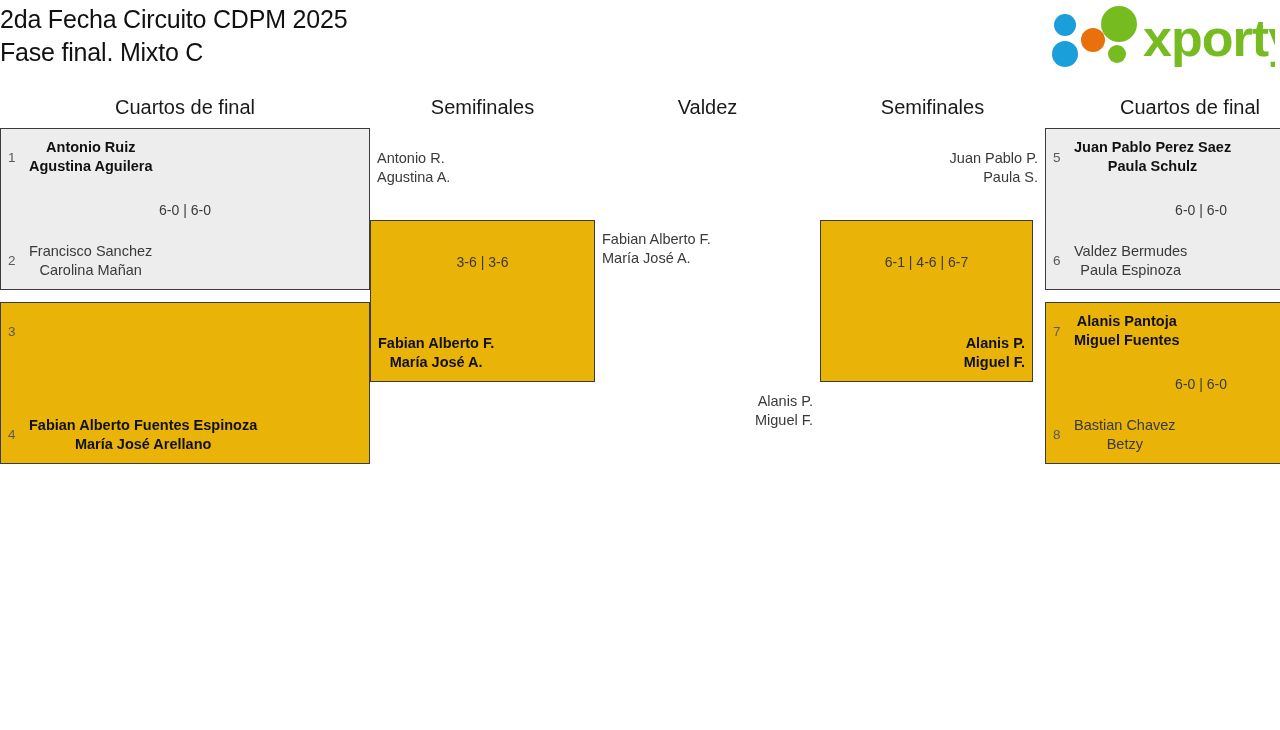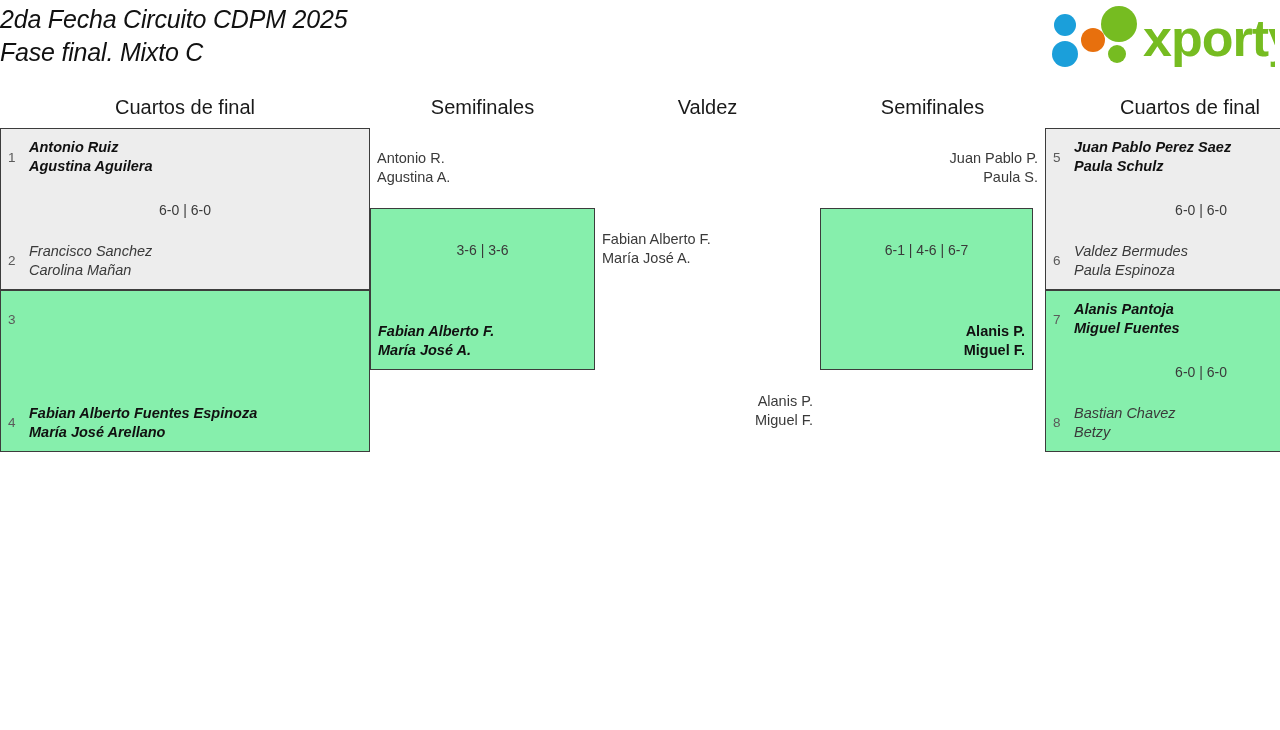--- a/index.html
+++ b/index.html
@@ -29,21 +29,21 @@
     position: absolute;
     left: 0;
     top: 3px;
     font-size: 25px;
     line-height: 33px;
     font-weight: 400;
     color: #111111;
     letter-spacing: -0.2px;
     white-space: nowrap;
   }
-  .title-line { display: block; font-style: italic; }
+  .title-line { display: block; }
 
   
   .logo {
     position: absolute;
     right: 5px;
     top: 6px;
     width: 232px;
     height: 62px;
   }
   .logo svg { display: block; }
@@ -59,36 +59,36 @@
     white-space: nowrap;
   }
 
   
   .match-box {
     position: absolute;
     box-sizing: border-box;
     border: 1px solid #3c3c3c;
   }
   .match-box.shaded { background: #ededed; }
-  .match-box.plain  { background: #86efac; }
+  .match-box.plain  { background: #eab308; margin-top: 12px; }
 
   .team {
     position: absolute;
     font-size: 14.5px;
     line-height: 19px;
     color: #3a3a3a;
     white-space: nowrap;
   }
   .team.winner {
     font-weight: bold;
     color: #111111;
   }
   .team.top    { top: 9px; }
   .team.bottom { bottom: 9px; }
-  .team.left-al  { left: 28px; text-align: left; font-style: italic; }
+  .team.left-al  { left: 28px; text-align: center; }
   .team.right-al { right: 28px; text-align: right; }
   .team .name { display: block; }
 
   .seed {
     position: absolute;
     font-size: 13.5px;
     line-height: 19px;
     color: #5a5a5a;
     white-space: nowrap;
   }

